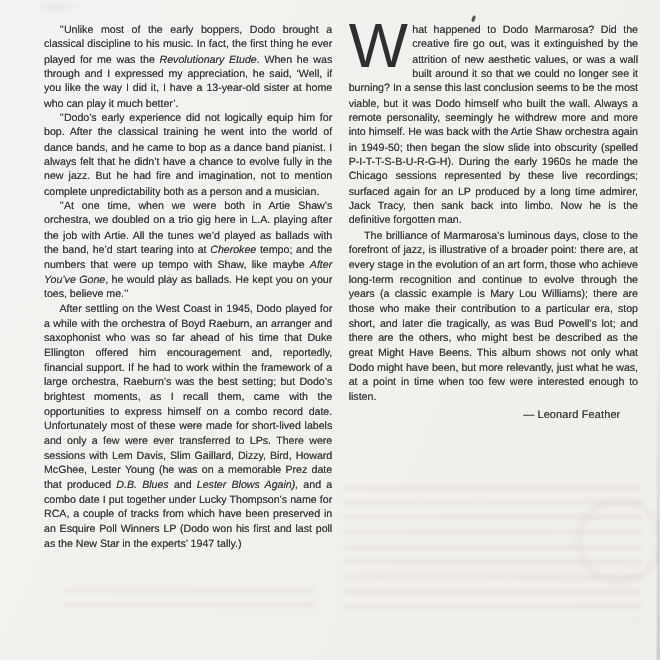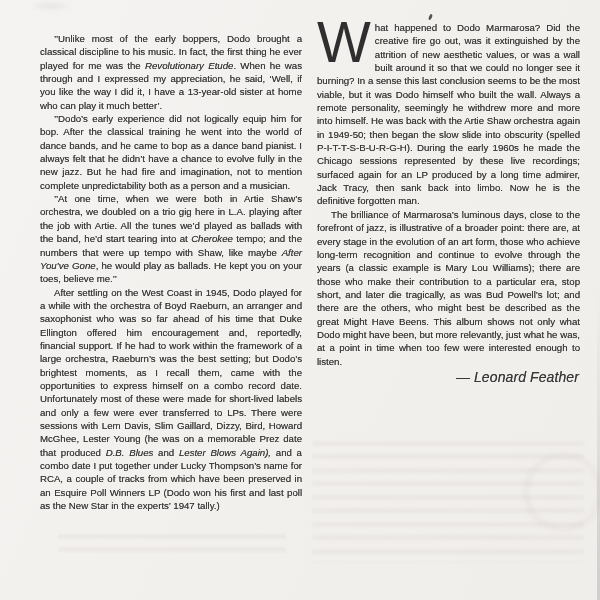--- a/index.html
+++ b/index.html
@@ -25,43 +25,42 @@
     position: absolute;
     top: 21px;
     width: 262px;
     font-size: 9.7px;
     line-height: 13.35px;
     letter-spacing: -0.03px;
     text-align: justify;
     color: #383838;
     text-shadow: 0 0 0.35px rgba(56,56,56,0.75);
   }
-  .col-left  { left: 40px; margin-top: 11px; }
+  .col-left  { left: 40px; }
   .col-right { left: 317px; width: 263px; }
   p.para {
     margin: 0;
     text-indent: 14px;
   }
   p.para.no-indent { text-indent: 0; }
   em { font-style: italic; }
   .dropcap {
     float: left;
     font-size: 57px;
     line-height: 40px;
     height: 41px;
     margin: 1px 6px 0 0;
     letter-spacing: -2px;
     color: #2f2f2f;
     text-shadow: none;
   }
   .byline {
-    margin: 3px 1px 0 0;
+    margin: 3px 16px 0 0;
     text-align: right;
-    font-style: italic;
-    font-size: 14px;
+    font-size: 10px;
     letter-spacing: 0.1px;
   }
   
   .ink-speck {
     position: absolute;
     left: 429px;
     top: 14px;
     width: 3px;
     height: 6px;
     background: #3a3a3a;

